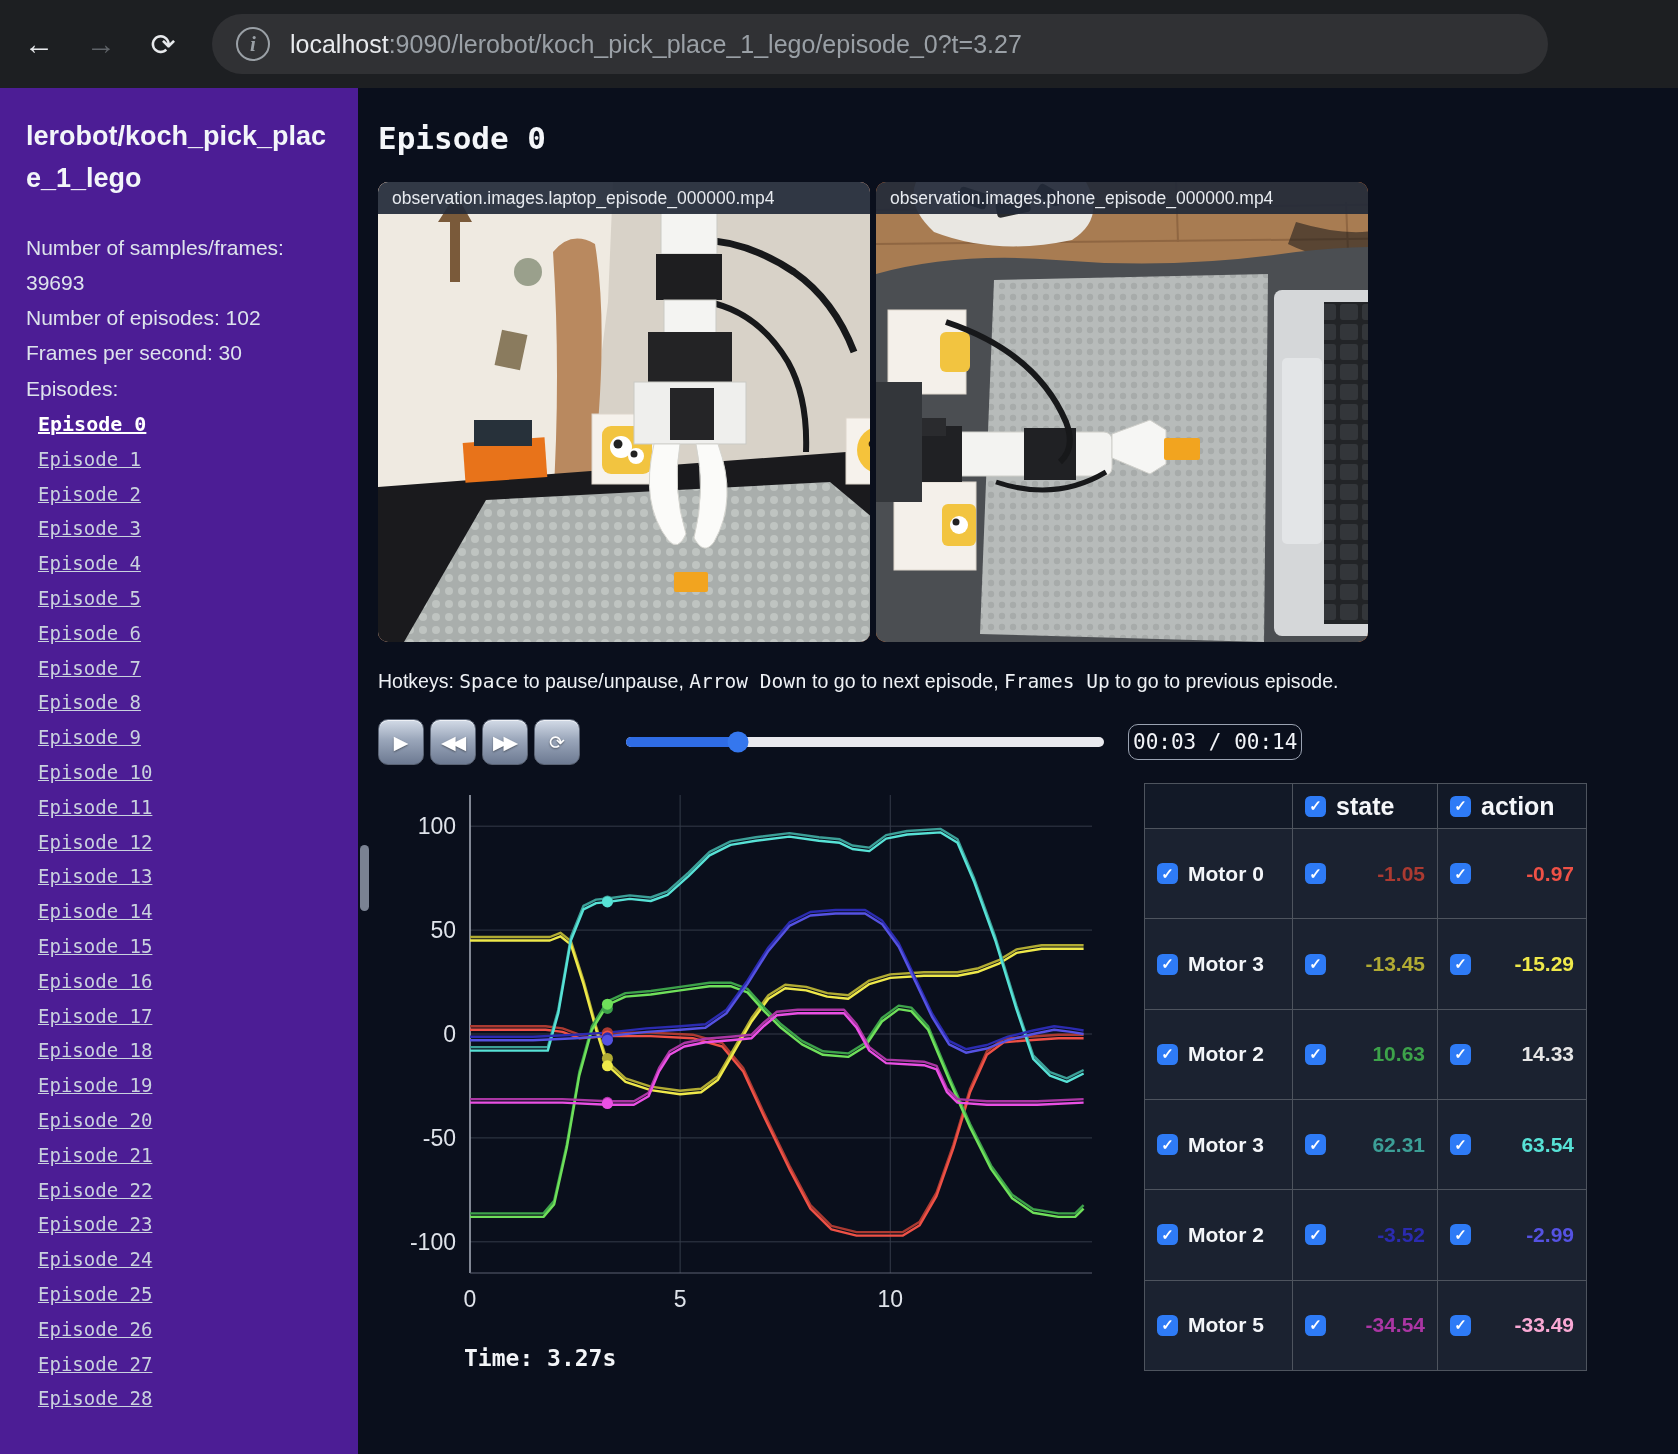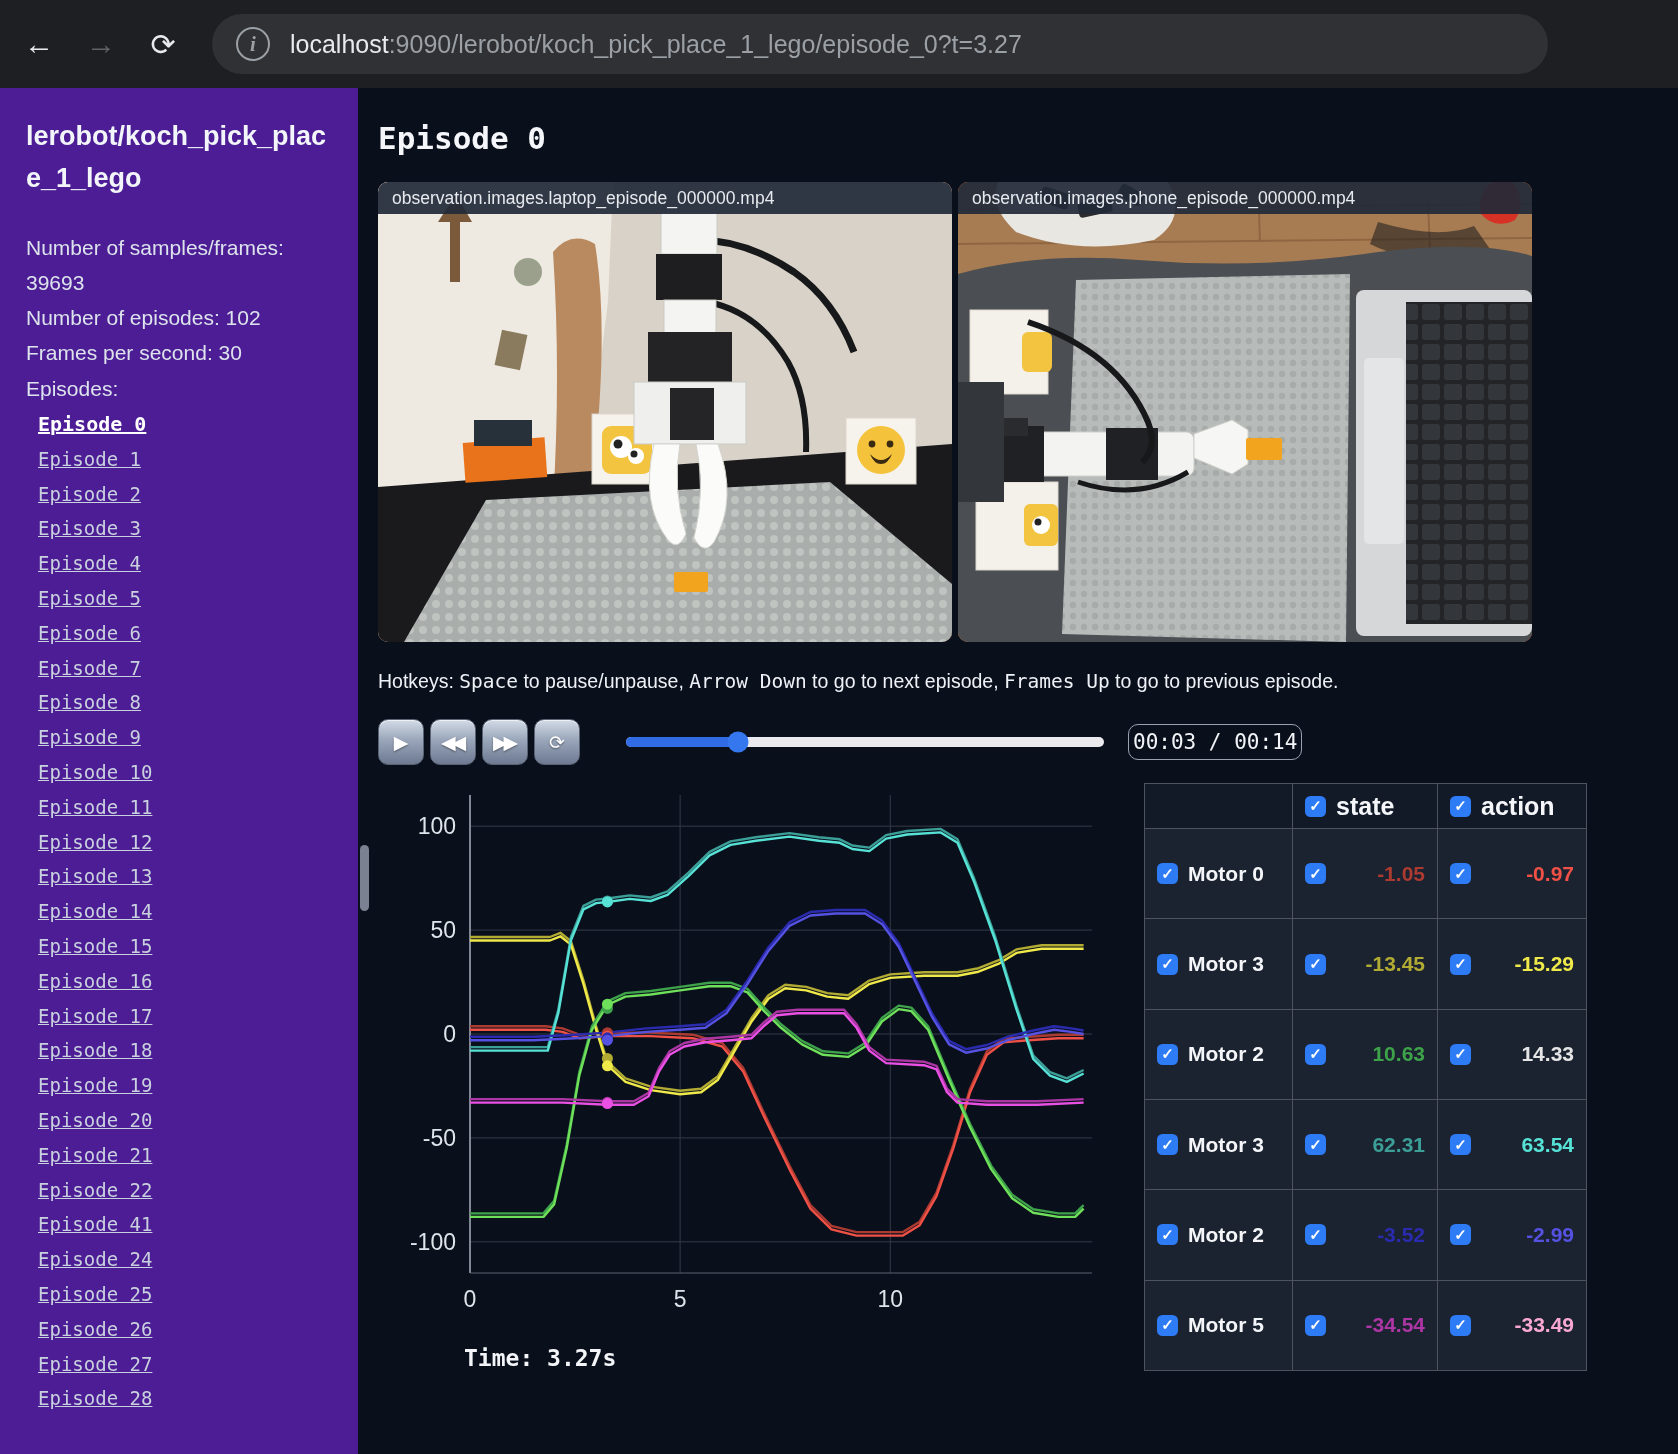--- a/index.html
+++ b/index.html
@@ -31,21 +31,21 @@
   .ep-list { list-style:none; margin-top:2px; padding-left:12px; }
   .ep-list li { line-height:32.8px; }
   .ep-list a { font-family:"DejaVu Sans Mono", monospace; font-size:19px; color:#c9d1de;
                text-decoration:underline; cursor:pointer; }
   .ep-list li.current a { font-weight:bold; color:#ffffff; font-size:20px; }
 
   
   .page-title { font-family:"DejaVu Sans Mono", monospace; font-weight:bold; font-size:31px;
                 color:#f4f6f9; margin:14px 0 26px 0; }
   .videos { display:flex; gap:6px; }
-  .video-card { width:574px; height:460px; border-radius:10px; overflow:hidden; position:relative;
+  .video-card { width:492px; height:460px; border-radius:10px; overflow:hidden; position:relative;
                 background:#c2410c; flex:0 0 auto; }
   .video-label { position:absolute; top:0; left:0; right:0; height:32px; background:rgba(34,41,56,.92);
                  color:#e7eaef; font-size:17.5px; display:flex; align-items:center; padding-left:14px;
                  z-index:2; white-space:nowrap; }
   .video-card svg { position:absolute; top:0; left:0; }
 
   .hotkeys { margin-top:28px; color:#eef1f5; font-size:19.5px; }
   .hotkeys .kbd { font-family:"DejaVu Sans Mono", monospace; }
 
   .controls { margin-top:26px; display:flex; align-items:center; }
@@ -124,21 +124,21 @@
         <li><a>Episode 13</a></li>
         <li><a>Episode 14</a></li>
         <li><a>Episode 15</a></li>
         <li><a>Episode 16</a></li>
         <li><a>Episode 17</a></li>
         <li><a>Episode 18</a></li>
         <li><a>Episode 19</a></li>
         <li><a>Episode 20</a></li>
         <li><a>Episode 21</a></li>
         <li><a>Episode 22</a></li>
-        <li><a>Episode 41</a></li>
+        <li><a>Episode 23</a></li>
         <li><a>Episode 24</a></li>
         <li><a>Episode 25</a></li>
         <li><a>Episode 26</a></li>
         <li><a>Episode 27</a></li>
         <li><a>Episode 28</a></li>
       </ul>
   </div>
 
   <div class="main">
     <div class="scroll-thumb"></div>

